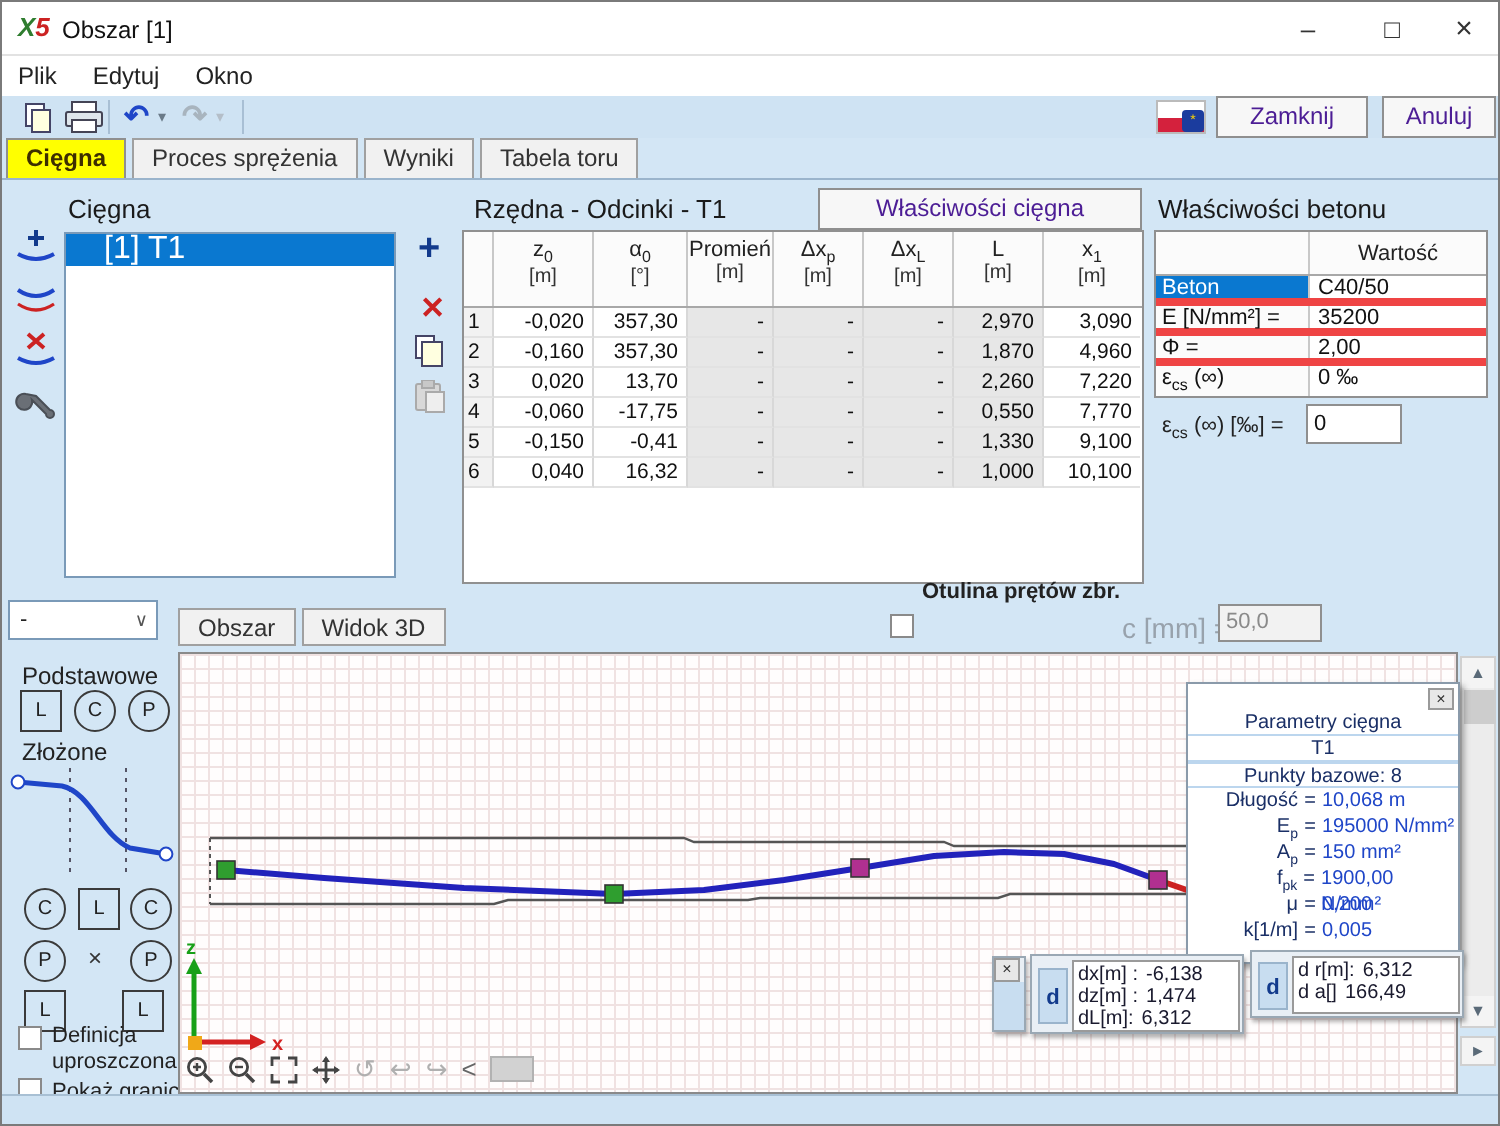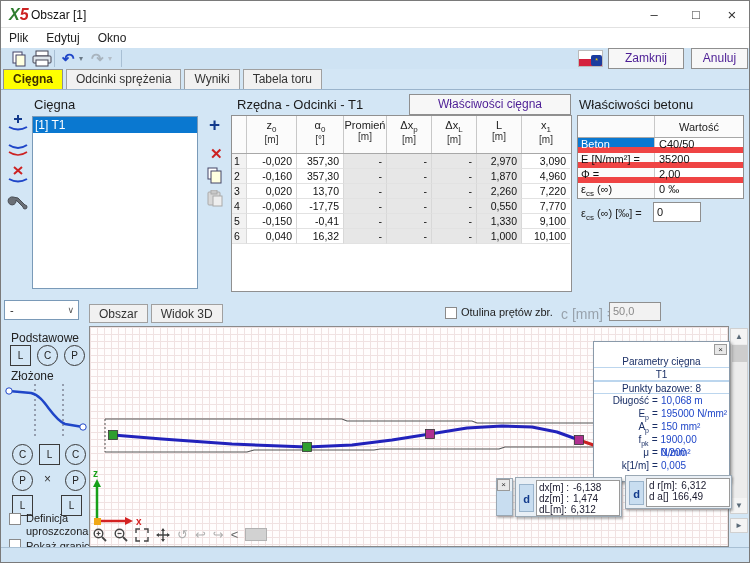--- a/index.html
+++ b/index.html
@@ -10,21 +10,21 @@
   *{box-sizing:border-box; margin:0; padding:0; font-family:"Liberation Sans",sans-serif;}
   body{background:#888;}
   #win{position:relative; width:750px; height:563px; background:var(--winbg);
        border:1px solid #7a7a7a; overflow:hidden;}
   .abs{position:absolute;}
 
   
   #titlebar{left:0;top:0;width:100%;height:27px;background:#fff;border-bottom:1px solid #e2e2e2;}
   #title-text{left:30px;top:7px;font-size:12px;color:#111;}
   .winbtn{top:0;width:38px;height:27px;text-align:center;line-height:27px;font-size:13px;color:#333;}
-  #logo{left:8px;top:5px;width:17px;height:16px;font-weight:bold;font-size:16px;font-style:italic;}
+  #logo{left:8px;top:5px;width:17px;height:16px;font-weight:bold;font-size:13px;font-style:italic;}
   #logo .lx{color:#2f7d2f;} #logo .l5{color:#cc2222;}
   #menubar{left:0;top:27px;width:100%;height:20px;background:#fff;display:flex;gap:18px;
            padding-left:8px;align-items:center;font-size:12px;color:#222;}
   #toolbar{left:0;top:47px;width:100%;height:21px;background:var(--panelbg);}
   .tsep{top:49px;width:1px;height:17px;background:#a8bfd4;}
   .uarrow{font-size:15px;font-weight:bold;color:#1f46c8;line-height:17px;}
   .uarrow.dis{color:#a8b4be;}
   .caret{font-size:8px;color:#6a7a88;}
   .pushbtn{background:#f7f7f7;border:1px solid #8f8f8f;font-size:12px;color:#4c1d95;
            text-align:center;line-height:19px;}
@@ -40,21 +40,21 @@
        padding:0 9px;height:20px;line-height:19px;}
   .tab.active{background:var(--yellow);color:#3d2e00;font-weight:bold;border-color:#8f8f8f;}
   #tabbar{left:2px;top:68px;}
   #tabbar .tab{border-bottom:none;}
   #tabline{left:0;top:88px;width:100%;height:1px;background:#9ab4cc;}
 
   .ptitle{font-size:13px;color:#1a1a1a;}
 
   
   #tlist{left:31px;top:115px;width:166px;height:173px;background:#fff;border:1px solid #7a9ab8;}
-  .litem{height:16px;line-height:16px;font-size:12px;padding-left:2px;}
+  .litem{height:16px;line-height:16px;font-size:16px;padding-left:19px;}
   .litem.sel{background:var(--selblue);color:#fff;}
   .iconbtn{width:24px;height:22px;}
   .bigplus{color:#123a8c;font-size:19px;font-weight:bold;line-height:18px;}
   .redx{color:#cc2222;font-size:15px;font-weight:bold;}
 
   
   #segtable{left:230px;top:114px;width:341px;height:177px;background:#fff;border:1px solid #909090;}
   .thead{display:flex;border-bottom:1px solid #a8a8a8;height:38px;background:#fbfbfb;}
   .hcell{border-right:1px solid #c8c8c8;text-align:center;font-size:11px;color:#222;padding-top:3px;}
   .hcell sub{font-size:8px;}
@@ -64,21 +64,21 @@
          color:#111;text-align:right;padding:1px 4px 0 0;}
   .tcell.gray{background:#e7e7e7;}
   .c0{width:15px;background:#f2f2f2;text-align:left;padding-left:2px;}
   .c1{width:50px;} .c2{width:47px;} .c3{width:43px;} .c4{width:45px;}
   .c5{width:45px;} .c6{width:45px;} .c7{width:48px;border-right:none;}
   .hc0{width:15px;} .hc1{width:50px;} .hc2{width:47px;} .hc3{width:43px;}
   .hc4{width:45px;} .hc5{width:45px;} .hc6{width:45px;} .hc7{width:48px;border-right:none;}
 
   
   #ctable{left:576px;top:114px;width:167px;background:#fff;border:1px solid #909090;font-size:11px;}
-  .crow{display:flex;height:15px;border-bottom:6px solid #ef4444;}
+  .crow{display:flex;height:15px;border-bottom:4px solid #ef4444;}
   .crow .clbl{width:77px;border-right:1px solid #c8c8c8;padding:0 0 0 3px;background:#fbfbfb;color:#111;}
   .crow .cval{flex:1;padding-left:4px;color:#111;}
   .crow .clbl.sel{background:var(--selblue);color:#fff;}
   #chead{display:flex;height:22px;border-bottom:1px solid #a8a8a8;background:#fbfbfb;}
   #chead .clbl{width:77px;border-right:1px solid #c8c8c8;}
   #chead .cval{flex:1;text-align:center;line-height:22px;font-size:11px;color:#222;}
   sub{font-size:8px;}
   .inputbox{background:#fff;border:1px solid #8f8f8f;font-size:11px;padding-left:3px;color:#111;}
 
   
@@ -171,21 +171,21 @@
   <div class="abs" id="flag">
     <div class="fw"></div>
       <div class="fr"></div>
       <div class="eu">*</div>
   </div>
   <div class="abs pushbtn" style="left:607px;top:47px;width:76px;height:21px">Zamknij</div>
   <div class="abs pushbtn" style="left:690px;top:47px;width:57px;height:21px">Anuluj</div>
 
   <div class="abs tabrow" id="tabbar">
     <div class="tab active">Cięgna</div>
-    <div class="tab">Odcinki sprężenia</div>
+    <div class="tab">Proces sprężenia</div>
     <div class="tab">Wyniki</div>
     <div class="tab">Tabela toru</div>
   </div>
   <div class="abs" id="tabline"></div>
 
   <div class="abs ptitle" style="left:33px;top:96px">Cięgna</div>
 
   <span class="abs iconbtn" style="left:5px;top:112px">
     <svg width="24" height="22">
         <path d="M3 14 Q12 19 21 14" fill="none" stroke="#1f46c8" stroke-width="2"></path>
@@ -360,21 +360,21 @@
   <div class="abs" style="left:3px;top:299px;width:75px;height:20px;background:#fff;border:1px solid #7a9ab8;font-size:11px;line-height:18px;padding-left:5px;color:#222">
     <span>-</span>
     <span class="abs" style="right:4px;top:0;font-size:9px;color:#555">∨</span>
   </div>
 
   <div class="abs tabrow" style="left:88px;top:303px">
     <div class="tab" style="height:19px;line-height:18px">Obszar</div>
     <div class="tab" style="height:19px;line-height:18px">Widok 3D</div>
   </div>
   <span class="abs cbx" style="left:444px;top:306px"></span>
-  <span class="abs cblbl" style="left:460px;top:305px;font-weight:normal">Otulina prętów zbr.</span>
+  <span class="abs cblbl" style="left:460px;top:289px;font-weight:bold">Otulina prętów zbr.</span>
   <span class="abs" style="left:560px;top:305px;font-size:14px;color:#98a2ac">c [mm] =</span>
   <div class="abs inputbox" style="left:608px;top:301px;width:52px;height:19px;line-height:17px;color:#8a8a8a;background:#f2f2f2">50,0</div>
 
   <div class="abs cblbl" style="left:10px;top:330px;font-size:12px">Podstawowe</div>
   <div class="abs shape" style="left:9px;top:344px">L</div>
   <div class="abs shape circ" style="left:36px;top:344px">C</div>
   <div class="abs shape circ" style="left:63px;top:344px">P</div>
   <div class="abs cblbl" style="left:10px;top:368px;font-size:12px">Złożone</div>
   <span class="abs" style="left:4px;top:381px">
     <svg width="82" height="56">

